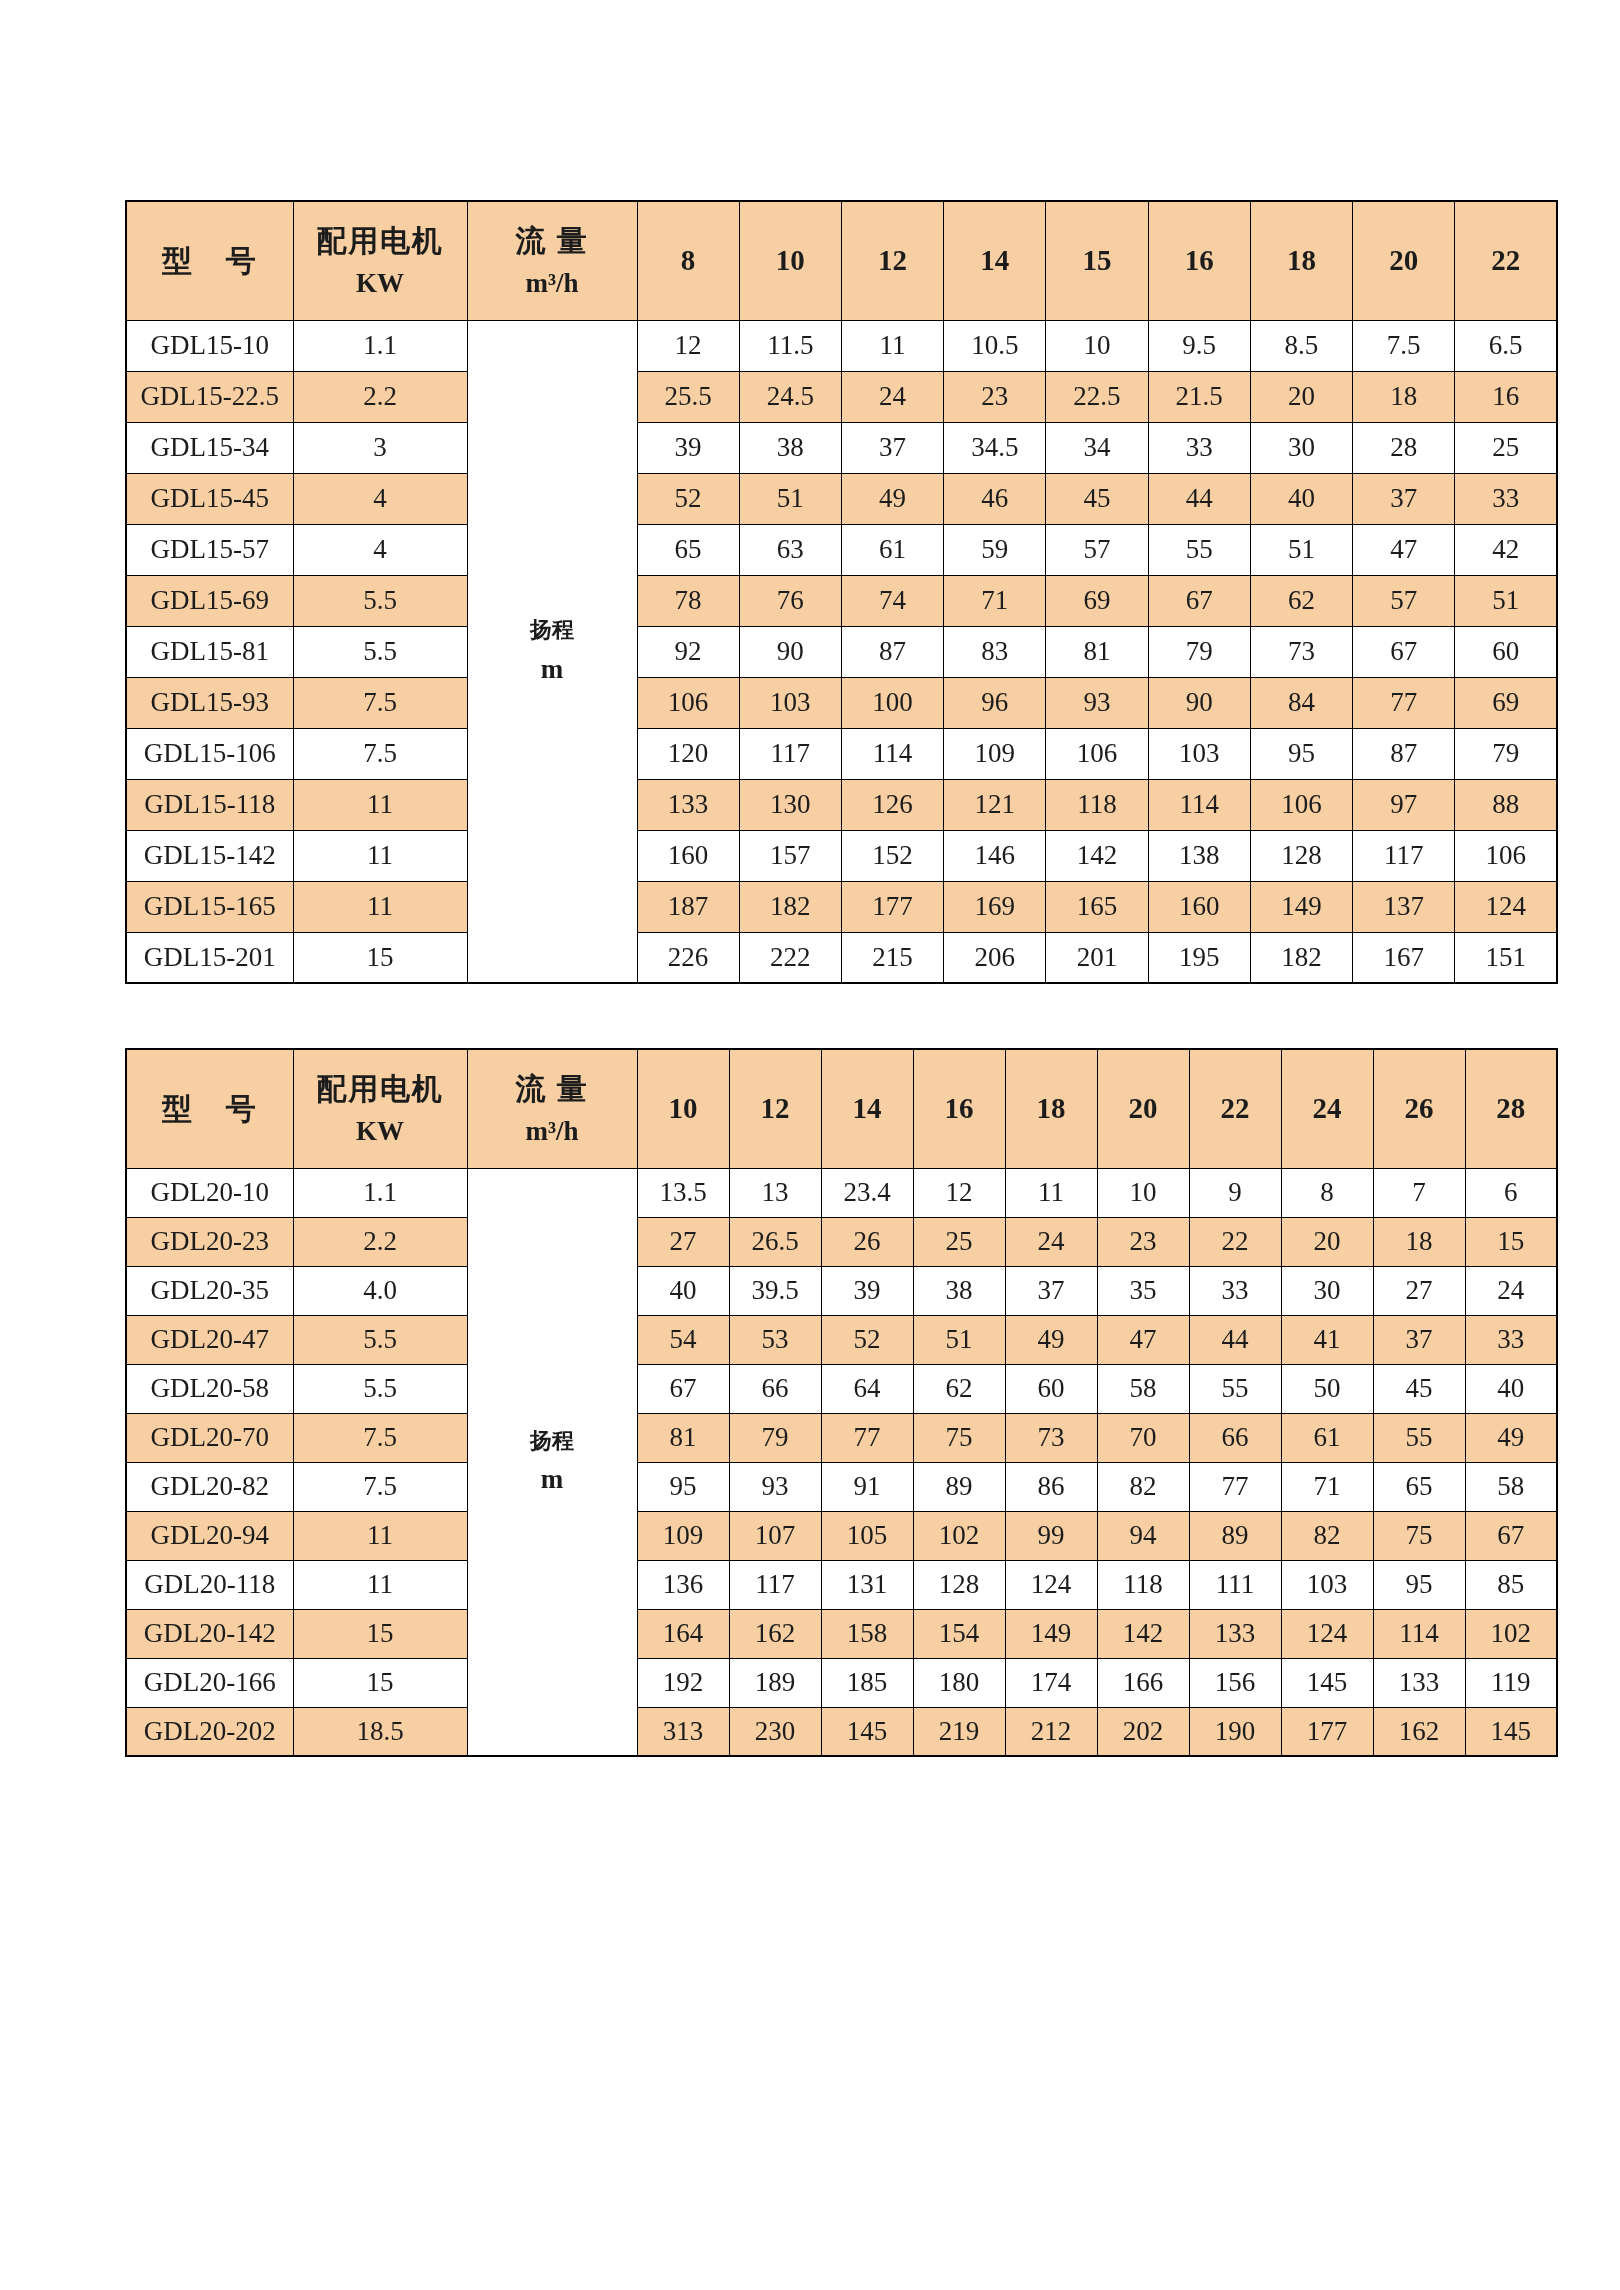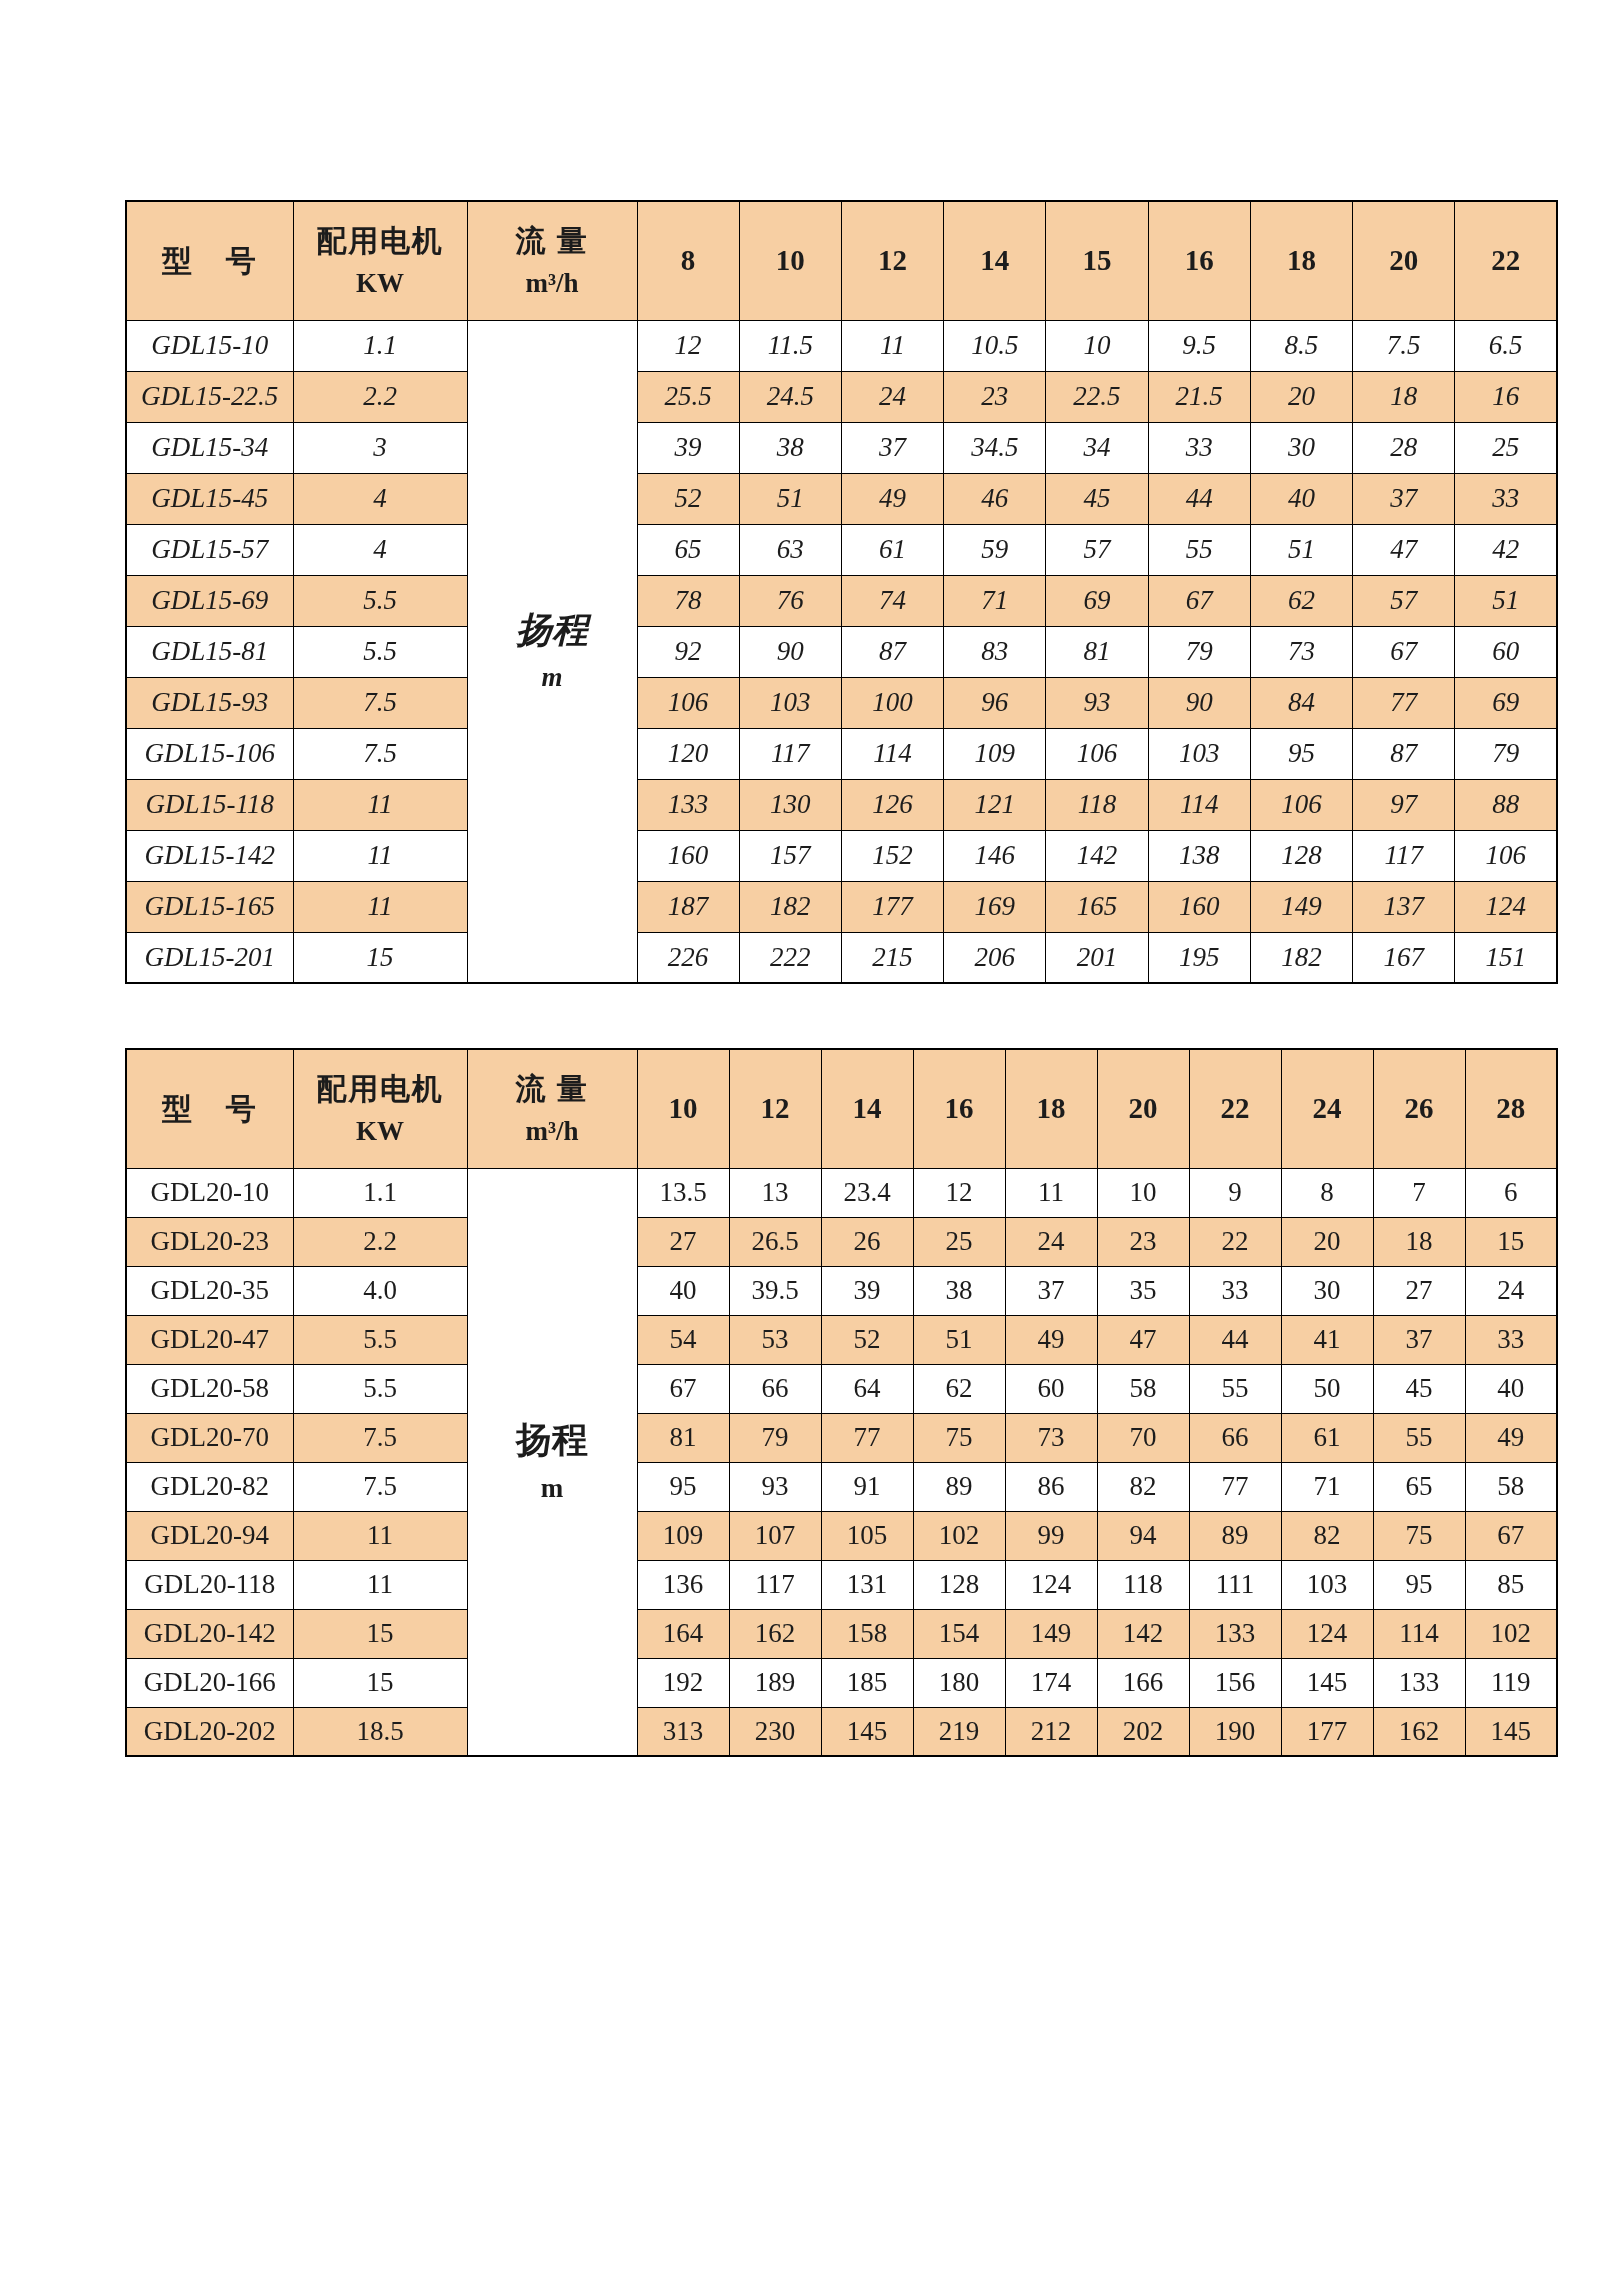--- a/index.html
+++ b/index.html
@@ -13,33 +13,33 @@
   table.pump{
     border-collapse:collapse;table-layout:fixed;width:1433px;
     border:2.7px solid #000;
   }
   table.pump th,table.pump td{
     border:1.8px solid #000;text-align:center;vertical-align:middle;
     padding:0;overflow:hidden;
   }
   table.pump thead tr{height:119px;}
   table.pump thead th{background:#F7CFA3;font-weight:bold;}
-  .table-0 tbody tr{height:51px;font-style:italic;}
+  .table-0 tbody tr{height:51px;}
   .table-1 tbody tr{height:49px;}
   col.col-model{width:167px;}
   col.col-kw{width:174px;}
   col.col-flow{width:170px;}
   .th-main{font-size:30px;line-height:1.25;letter-spacing:1.8px;}
   .th-sub{font-size:27px;line-height:1.2;margin-top:8px;}
   .th-num{font-size:29px;}
   table.pump td{font-size:27px;background:#ffffff;}
   td.model-cell{text-align:left;padding-left:25px;}
   tr.stripe td{background:#F7CFA3;}
   td.span-cell{background:#ffffff !important;font-weight:bold;}
-  .span-label{font-size:36px;line-height:1.2;}
+  .span-label{font-size:22px;line-height:1.2;}
   .span-unit{font-size:27px;line-height:1.2;margin-top:9px;}
 </style>
 </head>
 <body>
 
 <div id="t0" class="table-wrap">
     <table class="pump table-0">
       <colgroup>
         <col class="col-model">
         <col class="col-kw">

